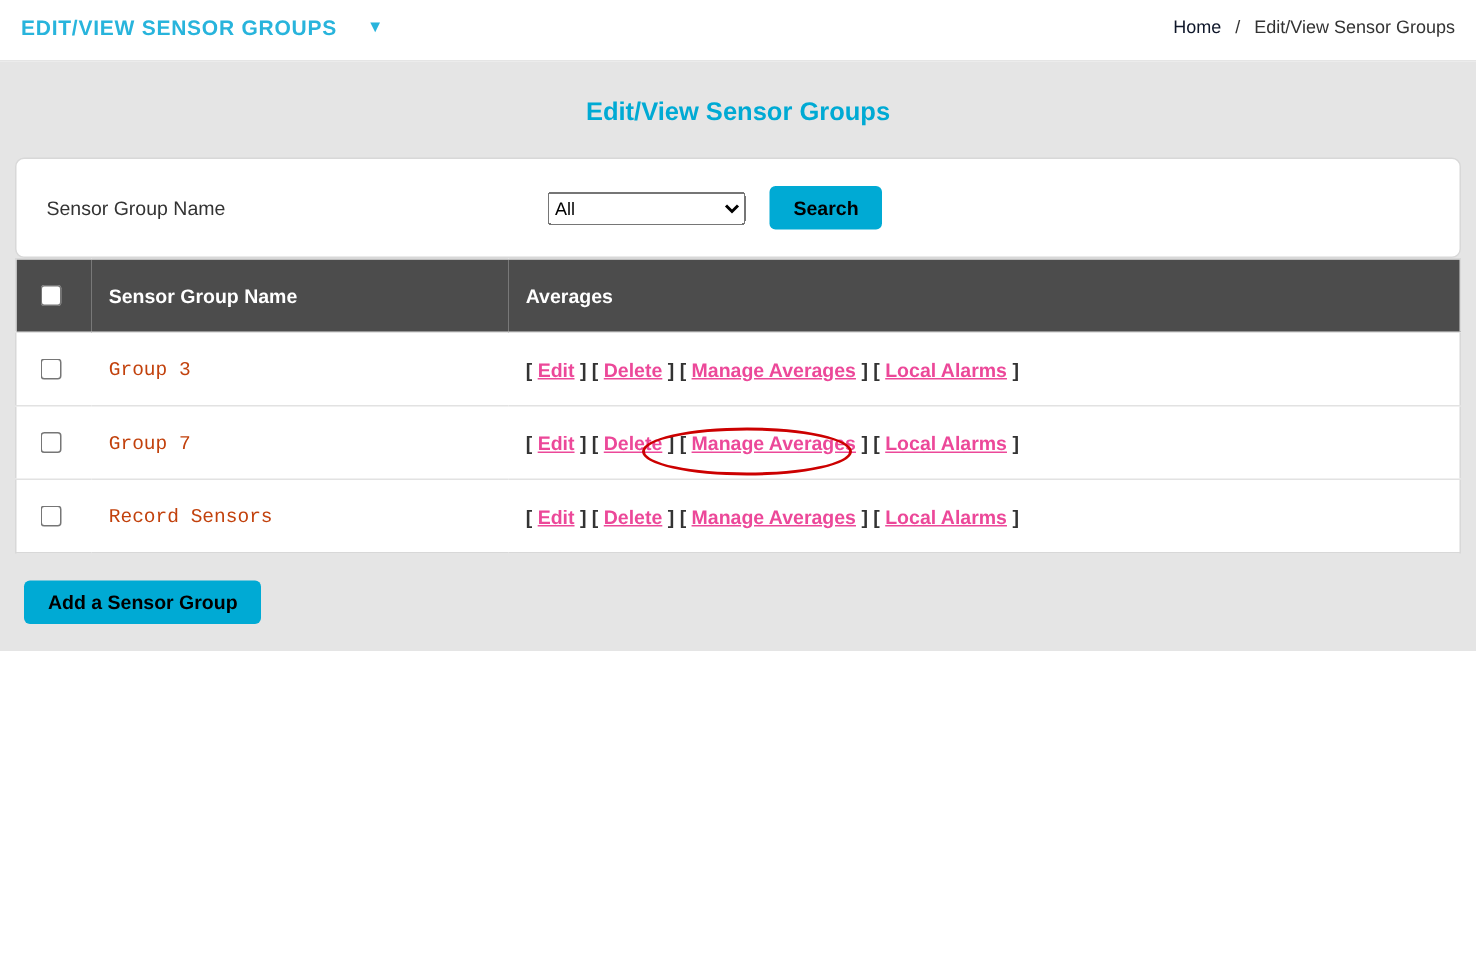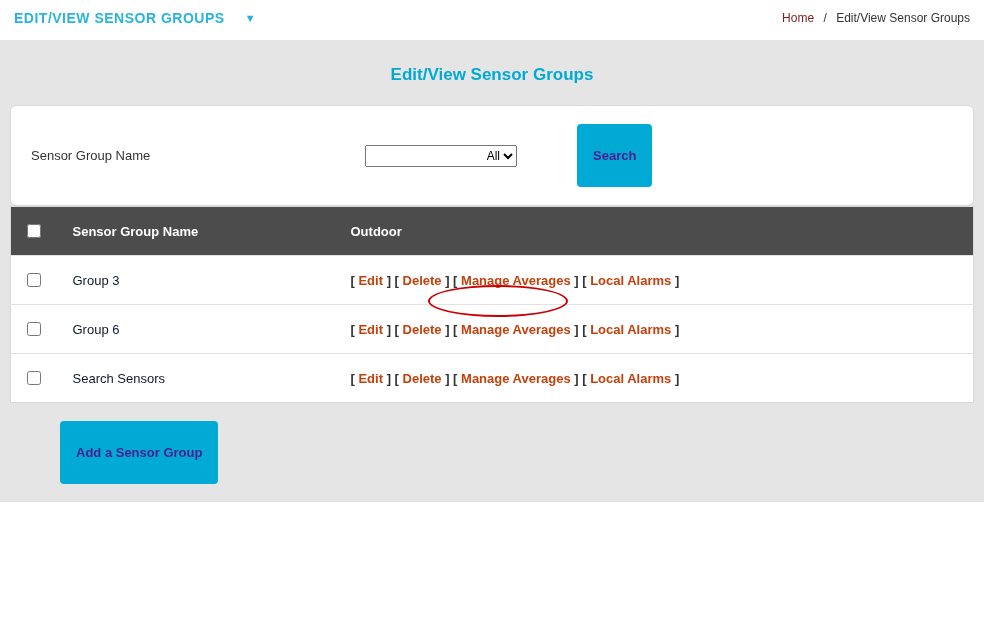--- a/index.html
+++ b/index.html
@@ -27,21 +27,21 @@
     font-size: 14px;
     display: flex;
     align-items: center;
     gap: 20px;
   }
   .dropdown-arrow {
     color:#28b4dc;
     font-size:11px;
   }
   .breadcrumb { font-size:12px; color:#333; }
-  .breadcrumb a { color:#7f1d1d; text-decoration:none;text-align:center; }
+  .breadcrumb a { color:#0f172a; text-decoration:none;text-align:center; }
   .breadcrumb .sep { margin:0 6px; color:#333; }
 
   
   .content {
     background:#e5e5e5;
     padding: 14px 10px 18px 10px;
     position: relative;
   }
   .page-title {
     text-align:center;
@@ -58,35 +58,33 @@
     padding:18px 14px;
     display:flex;
     align-items:center;
     gap:40px;
   }
   .panel label {
     width:300px;
     padding-left: 6px;
   }
   .panel select {
-    width:152px;
+    width:132px;
     font-size:12px;
     height:22px;
-    text-align:right;
   }
   .btn {
     background:#00aad4;
-    color:#4c1d95;
+    color:#000000;
     border:none;
     border-radius:4px;
-    padding:24px 16px;
+    padding:7px 16px;
     font-weight:bold;
     font-size:13px;
     cursor:pointer;
-    margin-left:44px;
   }
 
   .toolbar-row { margin:14px 0 10px 6px; }
 
   
   .table {
     width:100%;
     border-collapse:collapse;
     background:#fff;
     border:1px solid #d8d8d8;
@@ -100,23 +98,23 @@
     font-weight:bold;
   }
   .table thead th.check-col { width:50px; }
   .table thead th.name-col { width:278px; }
   .table tbody td {
     padding:14px 12px;
     border-top:1px solid #e2e2e2;
     vertical-align:middle;
   }
   .table tbody td.check-col { width:50px; text-align:left; }
-  .table tbody td.name-col { width:278px; color:#0f172a; }
+  .table tbody td.name-col { width:278px; color:#c2410c;font-family:Liberation Mono, monospace; }
   .table input[type=checkbox]{ width:14px; height:14px; }
-  .action-link { color:#c2410c; font-weight:bold; cursor:pointer; }
+  .action-link { color:#ec4899; font-weight:bold; cursor:pointer;text-decoration:underline; }
   .bracket { color:#333; font-weight:bold; }
   .actions-cell { color:#333; font-weight:bold; }
   .foot-row { margin:18px 0 0 6px; }
 
   
   .anno-ellipse {
     position:absolute;
     border:2px solid #cc0000;
     border-radius:50%;
     pointer-events:none;
@@ -152,37 +150,37 @@
     </div>
 
 
     <table class="table">
       <thead>
         <tr>
           <th class="check-col">
             <input type="checkbox" style="">
           </th>
           <th class="name-col">Sensor Group Name</th>
-          <th>Outdoor</th>
+          <th>Averages</th>
         </tr>
       </thead>
       <tbody id="rows">
       <tr>
             <td class="check-col"><input type="checkbox" style=""></td>
             <td class="name-col">Group 3</td>
             <td class="actions-cell"><span class="bracket">[ </span><span class="action-link">Edit</span><span class="bracket"> ] [ </span><span class="action-link">Delete</span><span class="bracket"> ] [ </span><span class="action-link">Manage Averages</span><span class="bracket"> ] [ </span><span class="action-link">Local Alarms</span><span class="bracket"> ]</span></td>
           </tr>
           <tr>
             <td class="check-col"><input type="checkbox" style=""></td>
-            <td class="name-col">Group 6</td>
+            <td class="name-col">Group 7</td>
             <td class="actions-cell"><span class="bracket">[ </span><span class="action-link">Edit</span><span class="bracket"> ] [ </span><span class="action-link">Delete</span><span class="bracket"> ] [ </span><span class="action-link">Manage Averages</span><span class="bracket"> ] [ </span><span class="action-link">Local Alarms</span><span class="bracket"> ]</span></td>
           </tr>
           <tr>
             <td class="check-col"><input type="checkbox" style=""></td>
-            <td class="name-col">Search Sensors</td>
+            <td class="name-col">Record Sensors</td>
             <td class="actions-cell"><span class="bracket">[ </span><span class="action-link">Edit</span><span class="bracket"> ] [ </span><span class="action-link">Delete</span><span class="bracket"> ] [ </span><span class="action-link">Manage Averages</span><span class="bracket"> ] [ </span><span class="action-link">Local Alarms</span><span class="bracket"> ]</span></td>
           </tr>
         </tbody>
     </table>
 
     <div class="foot-row">
       <button class="btn">Add a Sensor Group</button>
     </div>
 
     <div class="anno-ellipse" style="left:428px; top:244px; width:140px; height:32px;"></div>

